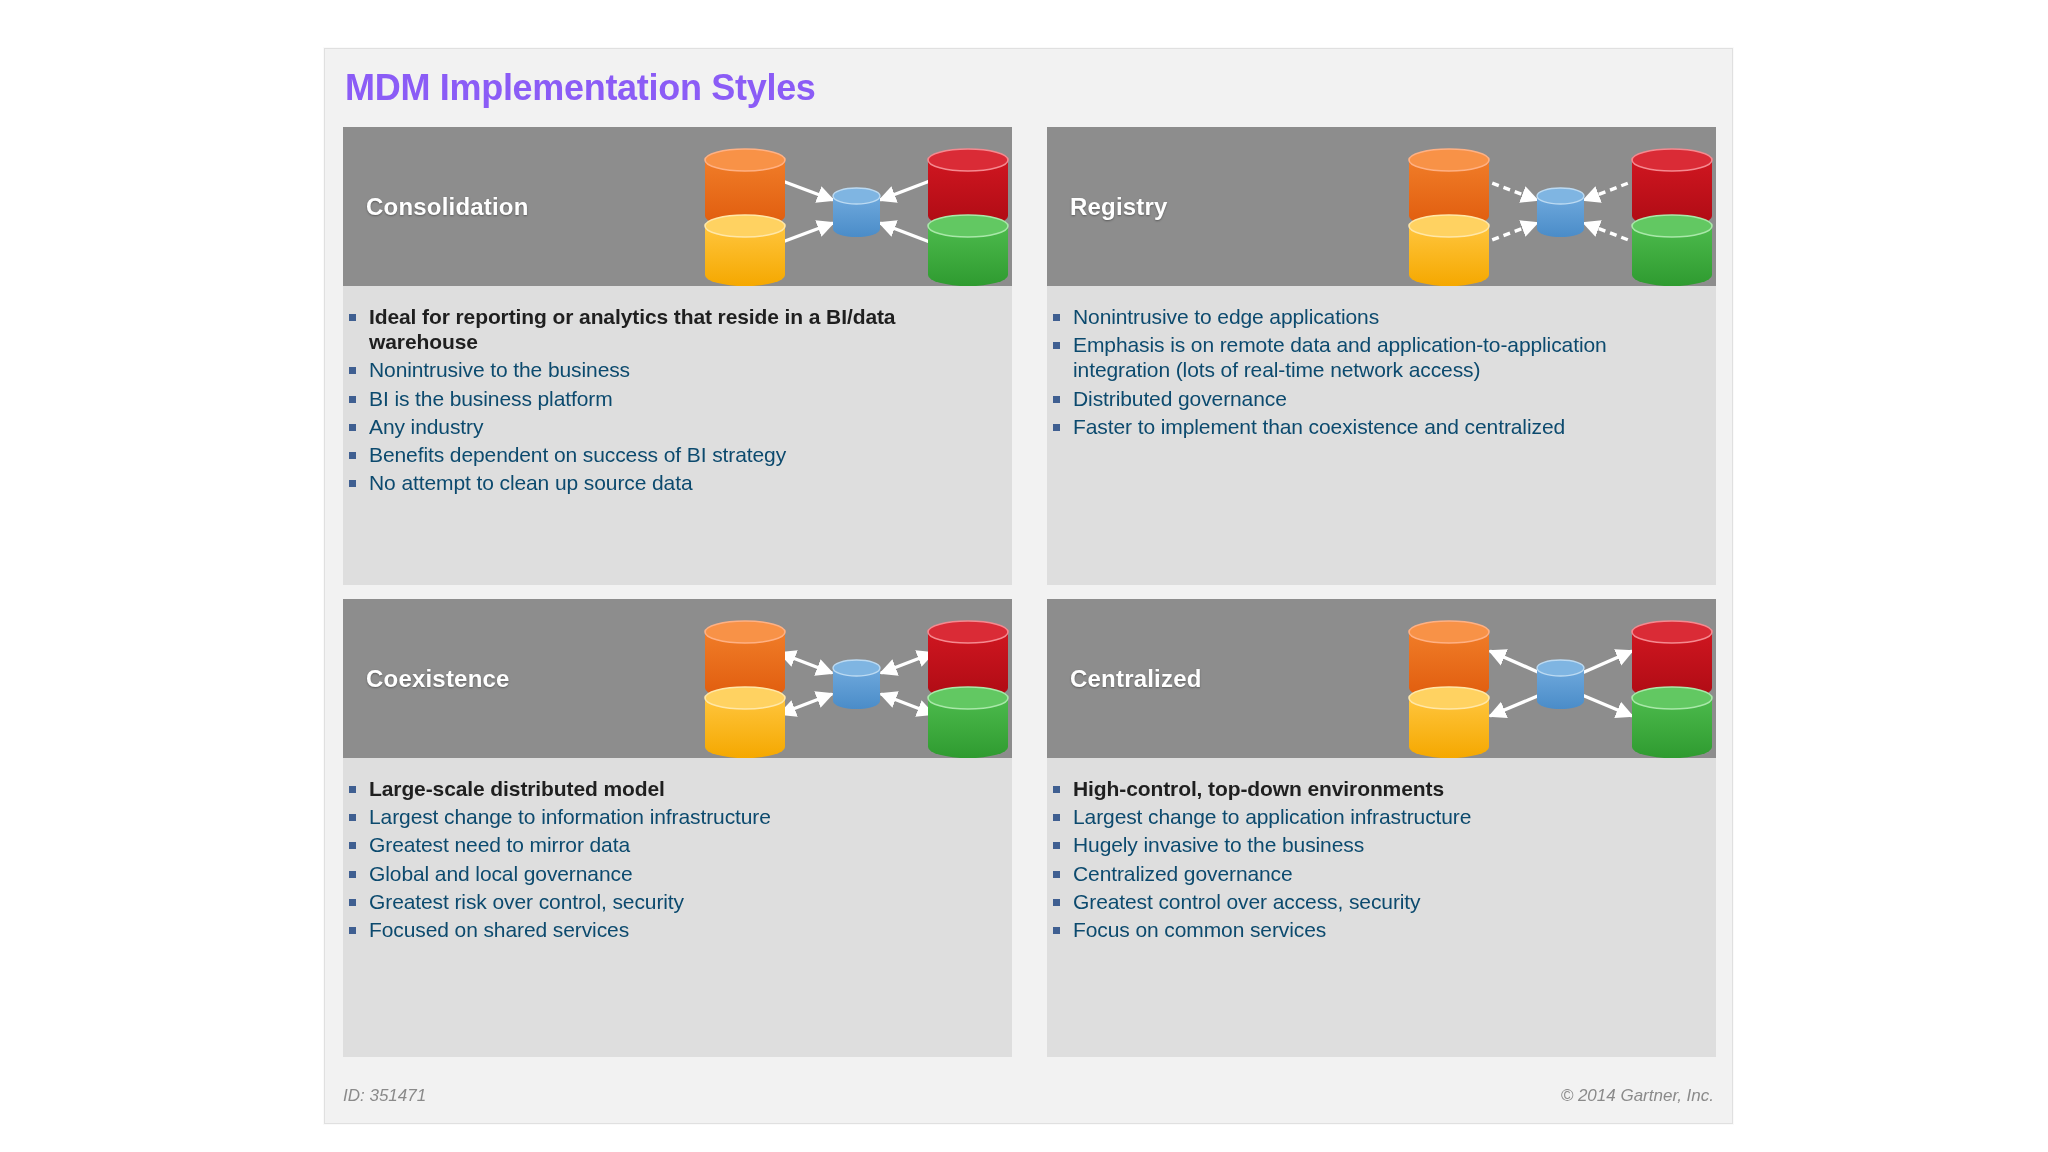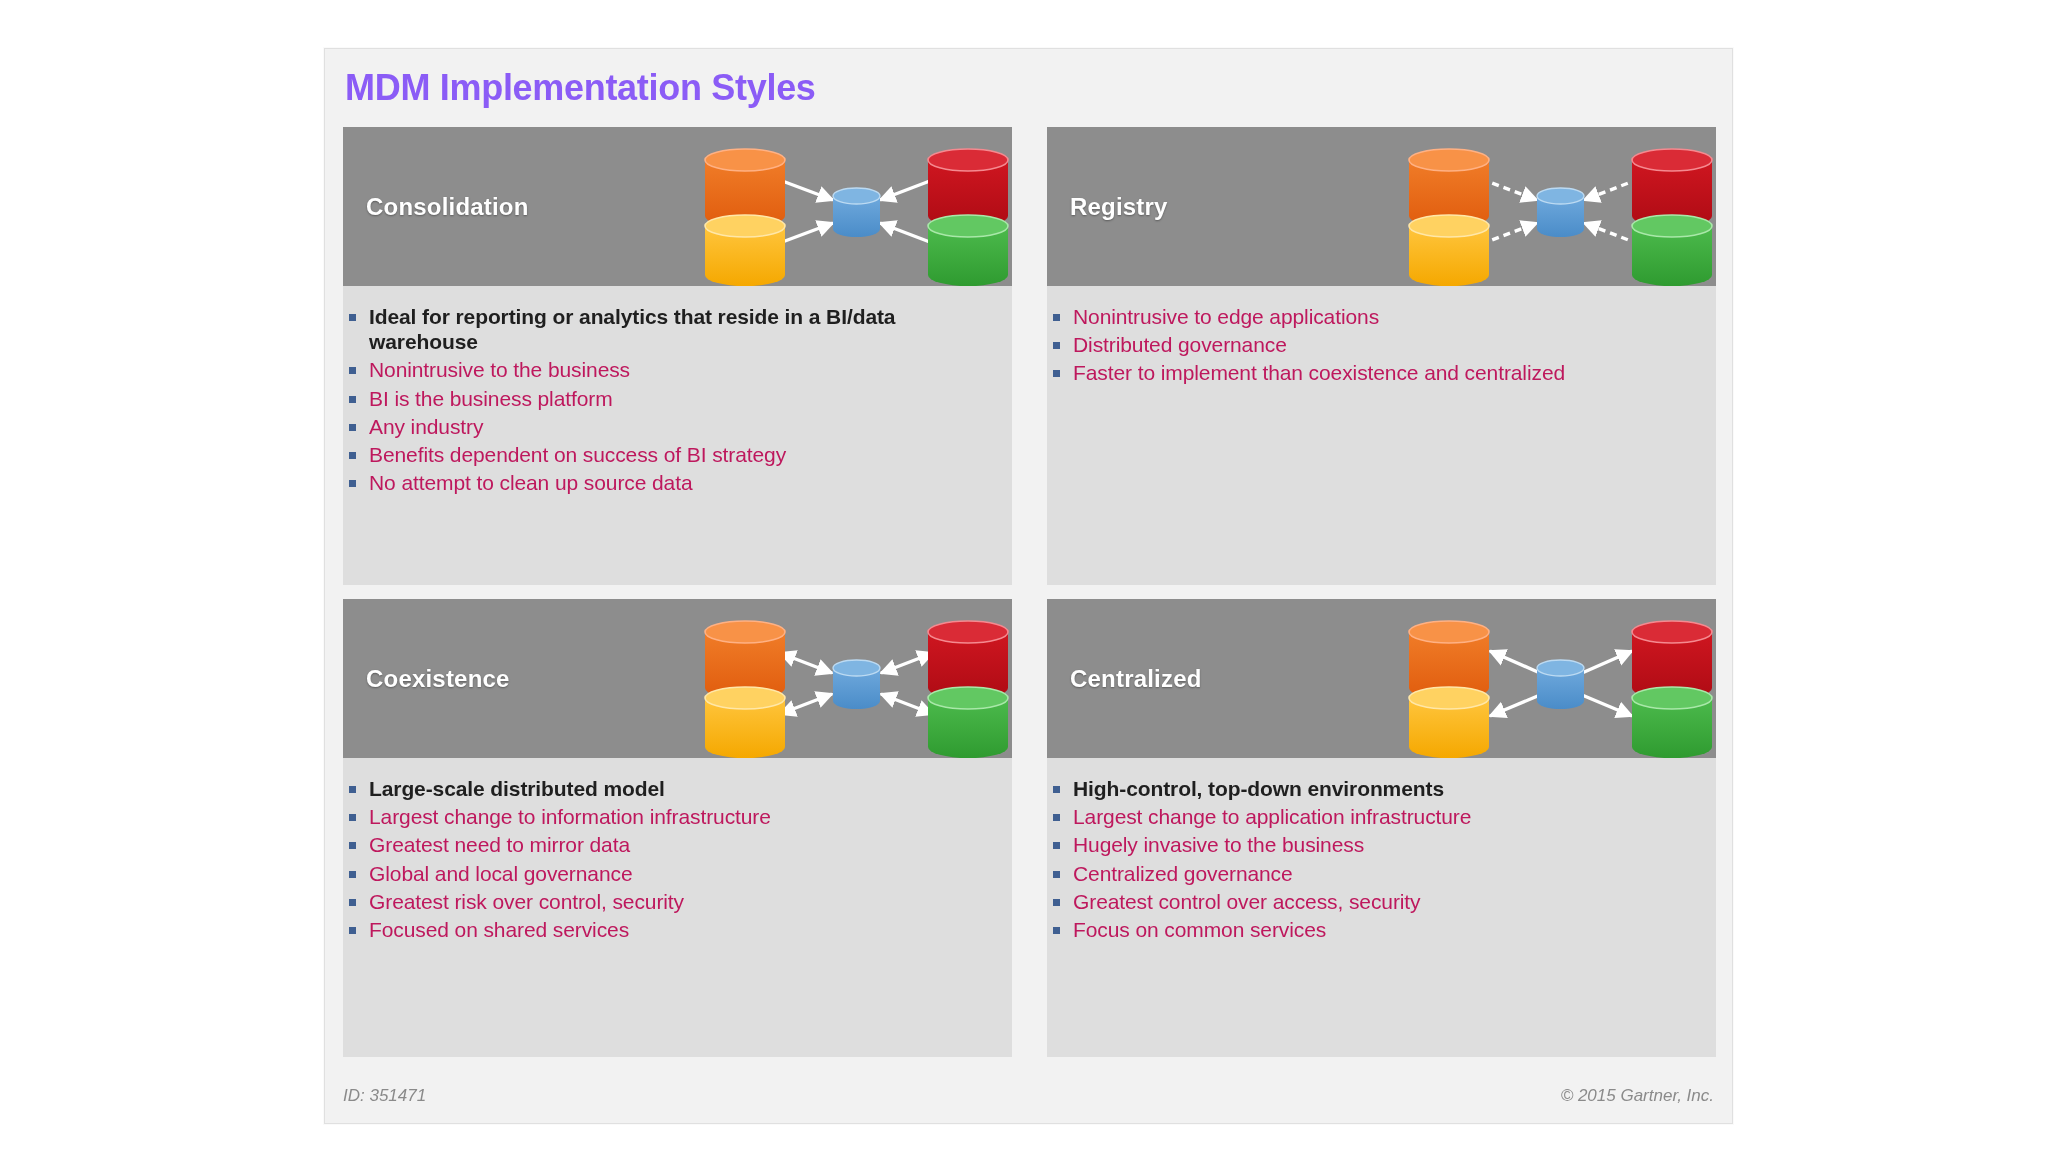--- a/index.html
+++ b/index.html
@@ -99,21 +99,21 @@
     list-style: none;
     margin: 0;
     padding: 0;
   }
   .bullet-item {
     position: relative;
     padding-left: 26px;
     margin-bottom: 3px;
     font-size: 21px;
     line-height: 1.20;
-    color: #be185d;
+    color: #0c4a6e;
     letter-spacing: -0.1px;
   }
   .bullet-item.bold {
     font-weight: bold;
     color: #1f1f1f;
   }
   .bullet-item::before {
     content: "";
     position: absolute;
     left: 6px;
@@ -281,20 +281,21 @@
           <g>
             <path d="M143,69 h47 v33 a23.5,8 0 0 1 -47,0 Z" fill="url(#c2-bl)"></path>
             <ellipse cx="166.5" cy="69" rx="23.5" ry="8" fill="#7fb5e2"></ellipse>
             <ellipse cx="166.5" cy="69" rx="23.5" ry="8" fill="none" stroke="#bcdaf2" stroke-width="1.4"></ellipse>
           </g>
         </svg>
       </div>
       <div class="panel-body">
         <ul class="bullet-list">
           <li class="bullet-item">Nonintrusive to edge applications</li>
+          <li class="bullet-item">Emphasis is on remote data and application-to-application integration (lots of real-time network access)</li>
           <li class="bullet-item">Distributed governance</li>
           <li class="bullet-item">Faster to implement than coexistence and centralized</li>
         </ul>
       </div>
     </div>
 
     <div class="panel">
       <div class="panel-header">
         <div class="panel-header-label">Coexistence</div>
         <svg class="panel-diagram" viewBox="0 0 320 159" xmlns="http://www.w3.org/2000/svg">
@@ -442,16 +443,16 @@
           <li class="bullet-item">Greatest control over access, security</li>
           <li class="bullet-item">Focus on common services</li>
         </ul>
       </div>
     </div>
 
   </div>
 
   <div id="slide-footer">
     <span id="footer-id">ID: 351471</span>
-    <span id="footer-copyright">© 2015 Gartner, Inc.</span>
+    <span id="footer-copyright">© 2014 Gartner, Inc.</span>
   </div>
 
 </div>
 
 </body></html>

